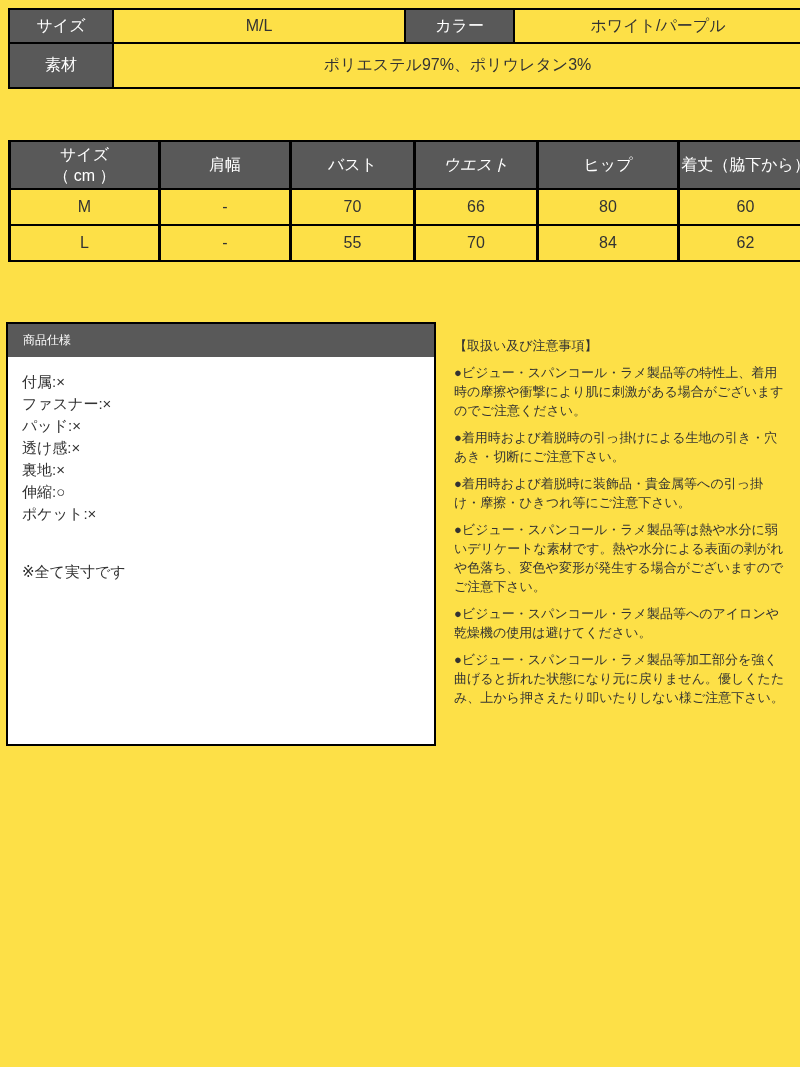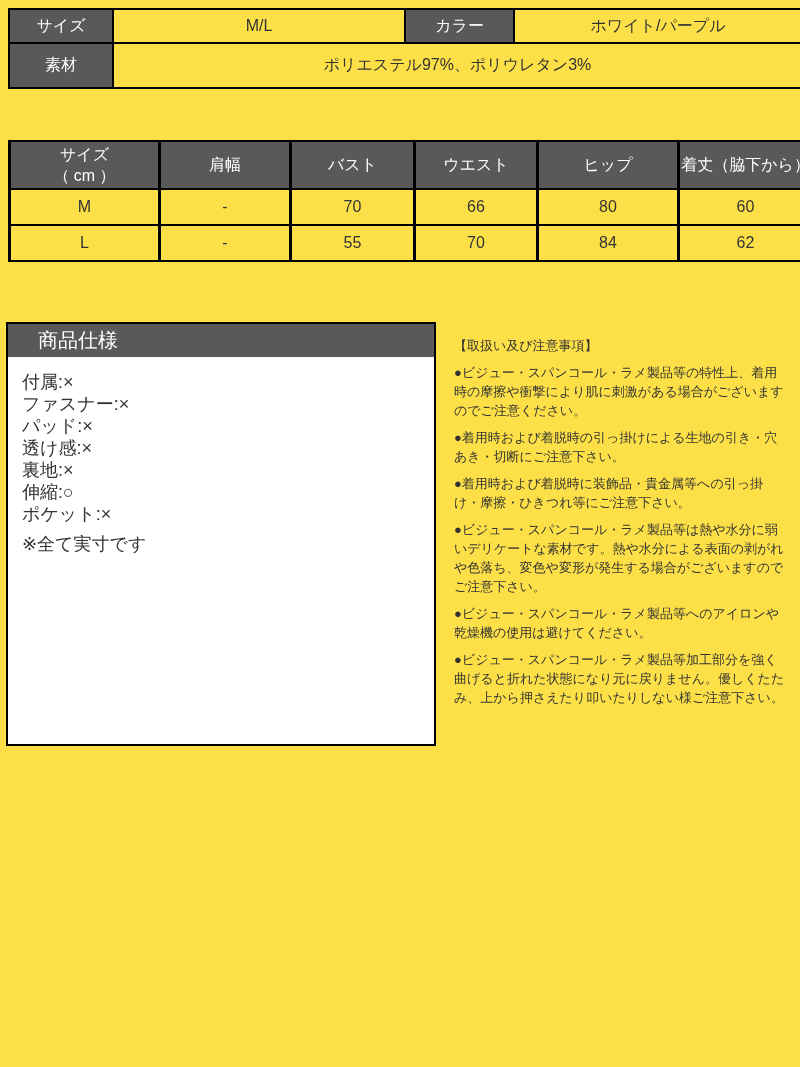--- a/index.html
+++ b/index.html
@@ -69,50 +69,50 @@
   table.size-table th {
     background: #595959;
     color: #ffffff;
     font-weight: normal;
   }
   table.size-table tr.head-row { height: 48px; }
   table.size-table tr.data-row { height: 36px; }
   .sz-col1 { width: 147px; }
   .sz-col2 { width: 128px; }
   .sz-col3 { width: 121px; }
-  .sz-col4 { width: 120px; }
+  .sz-col4 { width: 120px; font-style: italic; }
   .sz-col5 { width: 138px; }
   .sz-col6 { width: 131px; }
   .two-line span { display: block; line-height: 21px; }
 
   
   .spec-box {
     position: absolute;
     left: 6px;
     top: 322px;
     width: 430px;
     height: 424px;
     border: 2px solid #000000;
     box-sizing: border-box;
     background: #ffffff;
   }
   .spec-box-header {
     background: #595959;
     color: #ffffff;
     height: 33px;
     line-height: 33px;
-    font-size: 20px;
-    padding-left: 30px;
+    font-size: 12px;
+    padding-left: 15px;
   }
   .spec-box-body {
     padding: 14px 14px 0 14px;
-    font-size: 18px;
+    font-size: 15px;
     line-height: 22px;
   }
-  .spec-note { margin-top: 8px; }
+  .spec-note { margin-top: 36px; }
 
   .handling {
     position: absolute;
     left: 446px;
     top: 328px;
     width: 350px;
     font-size: 13px;
     line-height: 19px;
   }
   .handling p { margin: 8px; }

